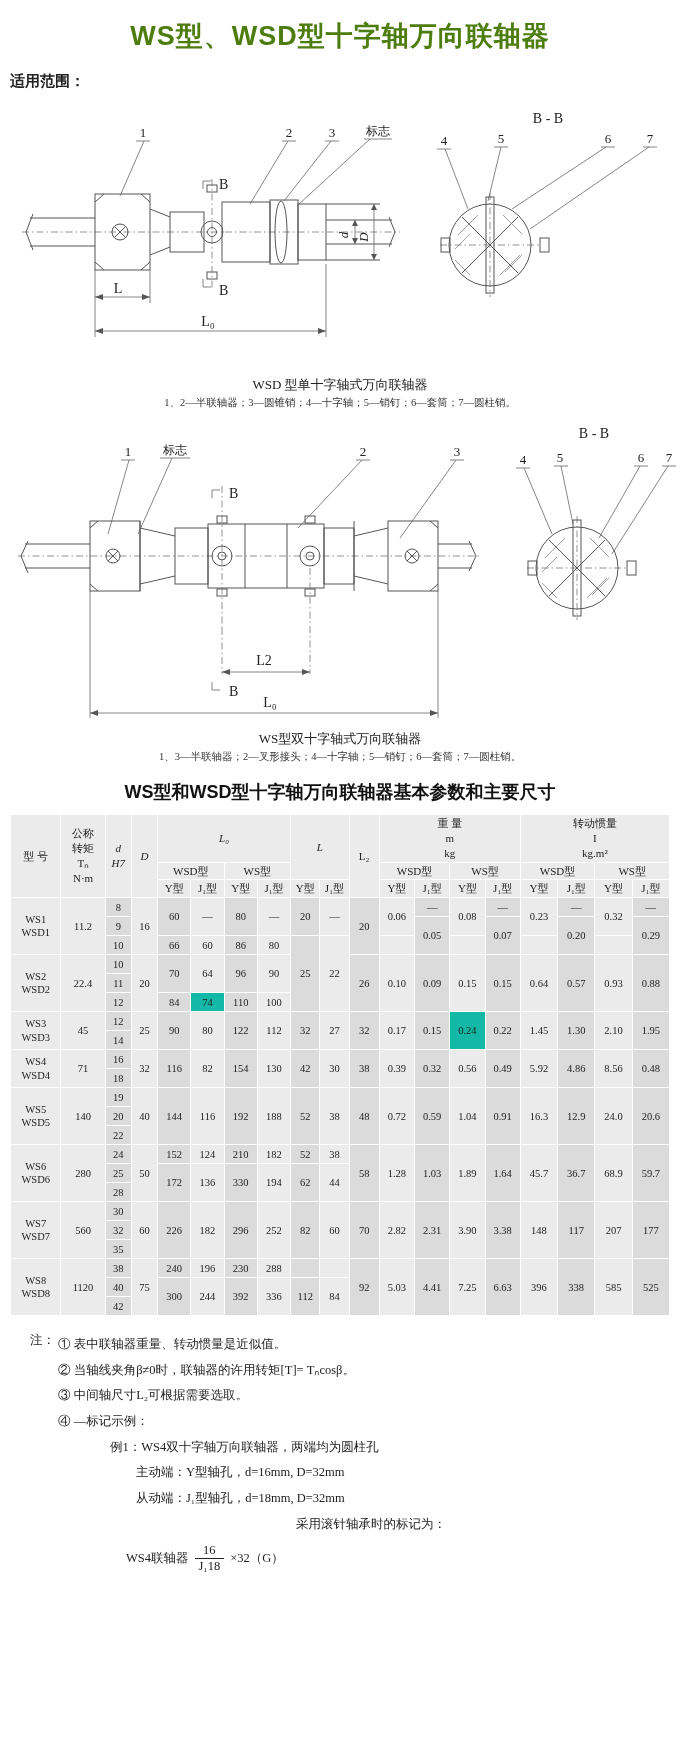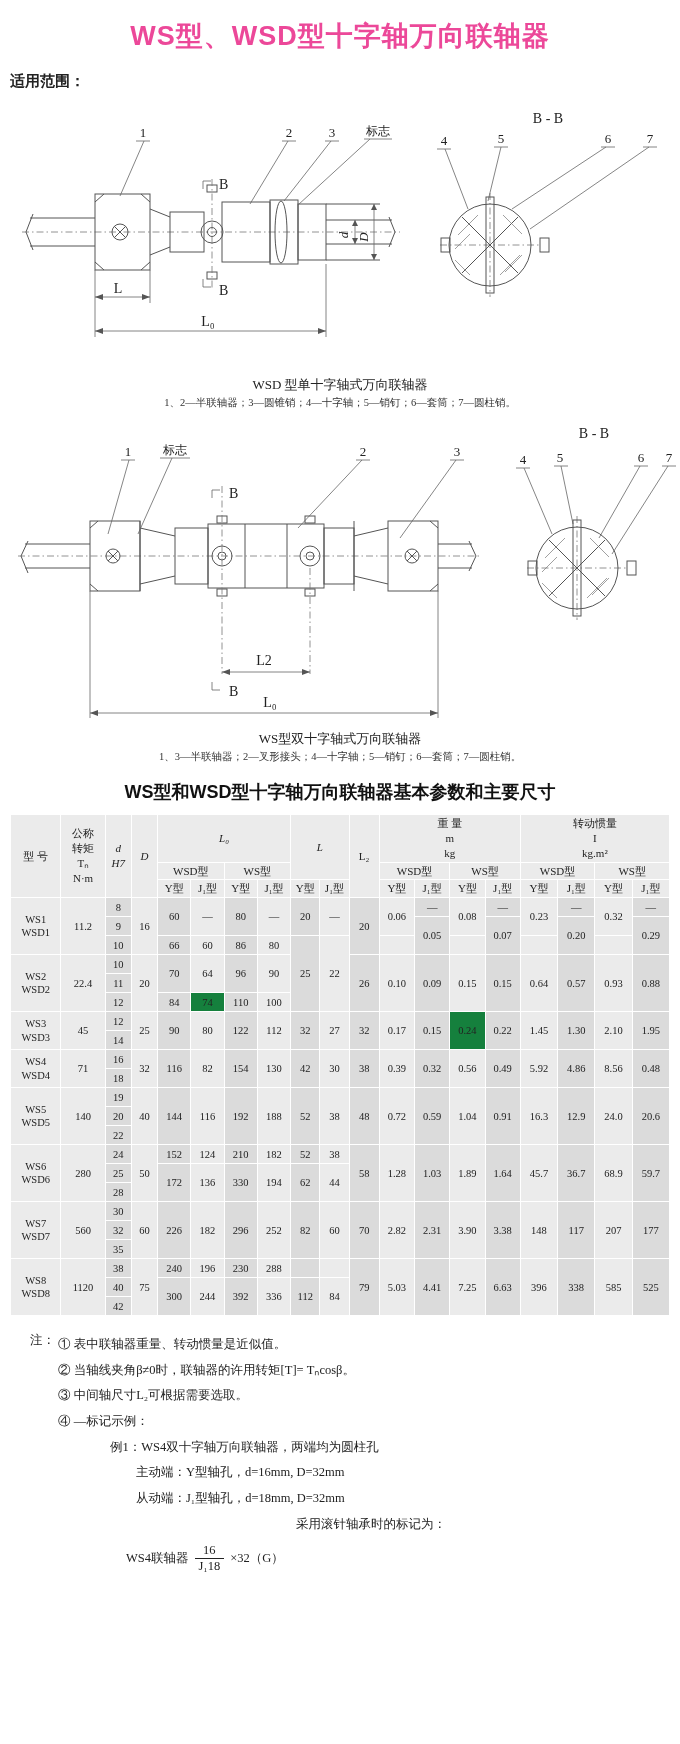--- a/index.html
+++ b/index.html
@@ -1,39 +1,39 @@
 <!DOCTYPE html>
 <html><head>
 <meta charset="utf-8">
 <style>
   html,body{margin:0;padding:0;background:#fff;}
   body{width:680px;min-height:1744px;font-family:"Liberation Serif",serif;color:#222;}
   .doc{padding:10px 0 30px 0;}
-  h1{font-family:"Liberation Sans",sans-serif;font-size:27px;font-weight:bold;text-align:center;margin:8px 0 18px 0;letter-spacing:1px;color:#ec4899;}
+  h1{font-family:"Liberation Sans",sans-serif;font-size:27px;font-weight:bold;text-align:center;margin:8px 0 18px 0;letter-spacing:1px;color:#4d7c0f;}
   .scope-h{font-family:"Liberation Sans",sans-serif;font-size:15px;font-weight:bold;margin:0 0 6px 10px;}
   .scope-t{font-size:13.5px;margin:0 12px 4px 12px;text-indent:26px;line-height:1.5;}
   svg{display:block;}
   .ln *{stroke:#555;fill:none;stroke-width:1;}
   .thin *{stroke:#666;fill:none;stroke-width:0.8;}
   .hatch *{stroke:#777;fill:none;stroke-width:0.7;}
   .cl{stroke:#777;stroke-width:0.8;fill:none;stroke-dasharray:7 3 1.5 3;}
   .dt{font-family:"Liberation Serif",serif;font-size:13px;fill:#222;}
   .dtb{font-family:"Liberation Serif",serif;font-size:14px;fill:#222;}
   .dts{font-family:"Liberation Sans",sans-serif;font-size:12px;fill:#222;}
   .arr{fill:#555;stroke:none;}
   .cap{text-align:center;font-size:13px;margin:4px 0 2px 0;}
   .leg{text-align:center;font-size:10.5px;color:#333;margin:2px 0 6px 0;}
   h2{font-family:"Liberation Sans",sans-serif;font-size:18px;font-weight:bold;text-align:center;margin:16px 0 10px 0;color:#111;}
   table{border-collapse:collapse;table-layout:fixed;width:660px;margin:0 auto;background:#fff;}
   th,td{border:1.5px solid #fff;background:#ebebeb;text-align:center;vertical-align:middle;padding:1px 0;font-weight:normal;}
   th{font-size:11px;white-space:pre-line;line-height:1.35;}
   td{font-size:10.5px;height:16px;}
   td.m{white-space:pre-line;line-height:1.3;}
   .s{background:#dbdbdb;}
-  .w{background:#15803d;}
+  .w{background:#14b8a6;}
   .u{text-underline-offset:2px;}
   .it{font-style:italic;}
   .notes{position:relative;margin:16px 14px 0 30px;font-size:12.5px;}
   .nlabel{position:absolute;left:0;top:0;}
   .nbody{margin-left:28px;}
   .nitem{line-height:2.05;}
   .ind0{margin-left:0;}
   .ind1{margin-left:18px;text-align:center;}
   .ind2{margin-left:52px;}
   .ind3{margin-left:78px;}
@@ -521,21 +521,21 @@
 WSD8</td>
           <td rowspan="3">1120</td>
           <td class="s">38</td>
           <td rowspan="3">75</td>
           <td class="s">240</td>
           <td>196</td>
           <td class="s">230</td>
           <td>288</td>
           <td class="s"></td>
           <td></td>
-          <td rowspan="3" class="s">79</td>
+          <td rowspan="3" class="s">92</td>
           <td rowspan="3">5.03</td>
           <td rowspan="3" class="s">4.41</td>
           <td rowspan="3">7.25</td>
           <td rowspan="3" class="s">6.63</td>
           <td rowspan="3">396</td>
           <td rowspan="3" class="s">338</td>
           <td rowspan="3">585</td>
           <td rowspan="3" class="s">525</td>
         </tr>
         <tr>

